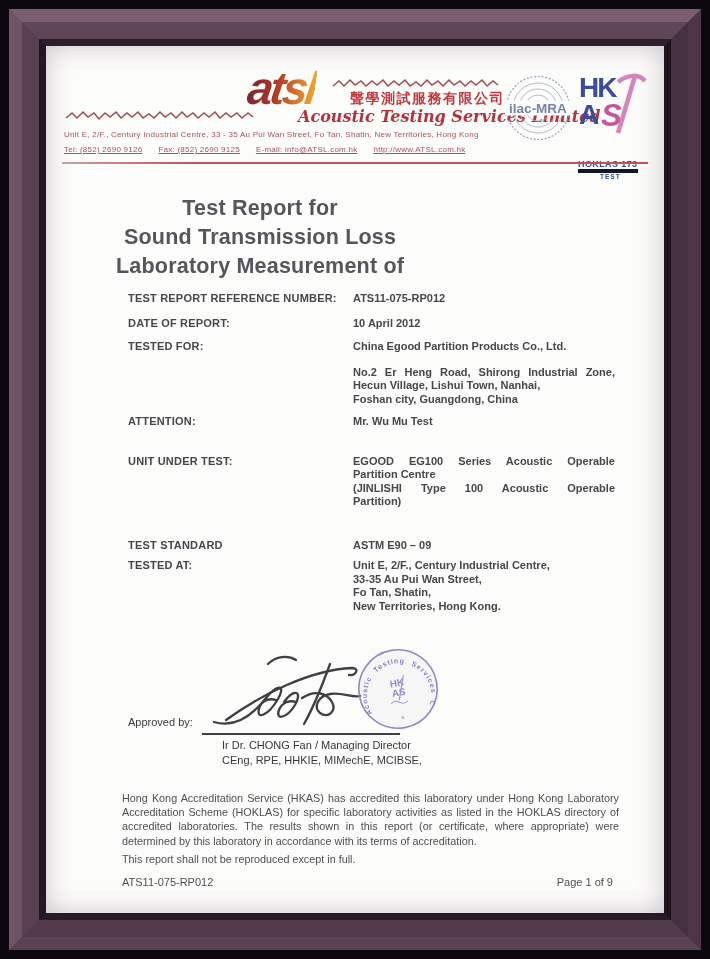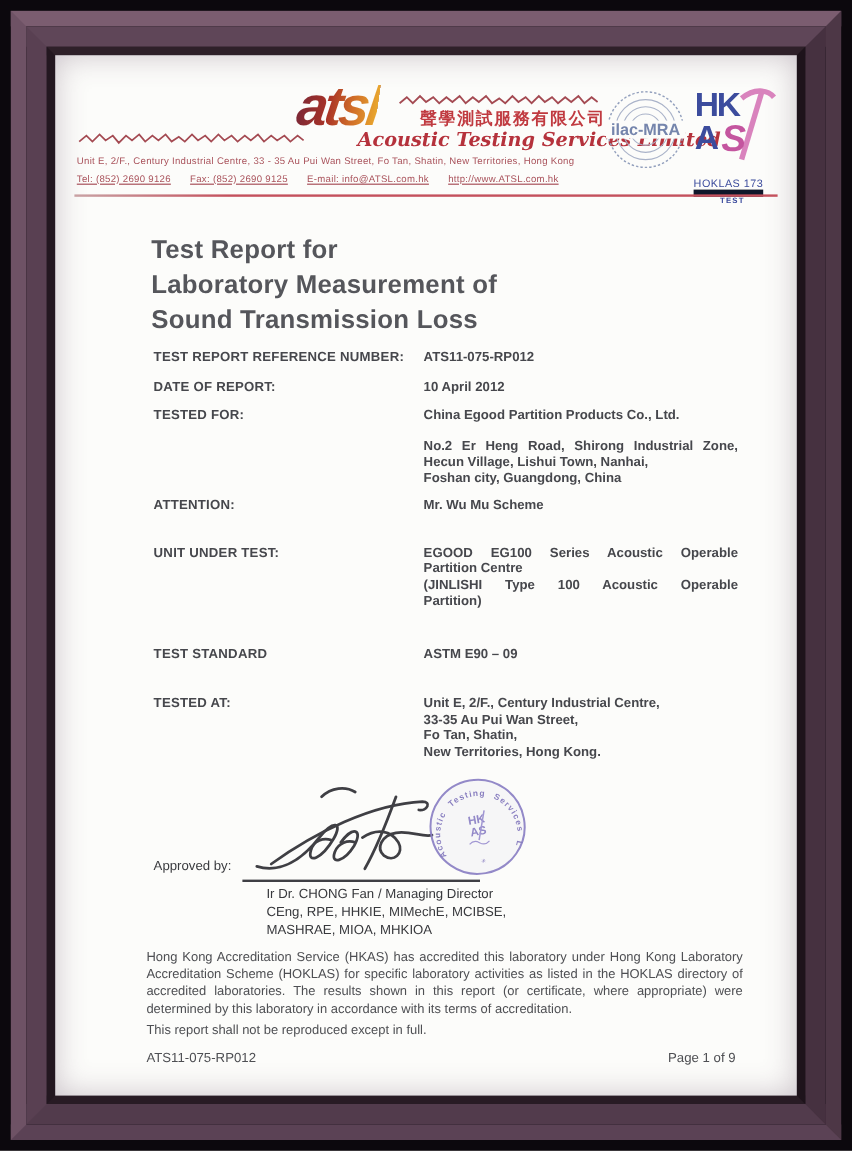--- a/index.html
+++ b/index.html
@@ -26,31 +26,31 @@
     -webkit-background-clip:text;background-clip:text;color:transparent;}
   .company-zh{left:304px;top:44px;font-size:14px;font-weight:bold;color:#c03a40;letter-spacing:1.5px;}
   .company-en{left:252px;top:61px;font:italic 700 16px "DejaVu Serif",serif;color:#b5323c;}
   .addr{left:18px;font-size:8px;color:#a9525b;letter-spacing:.25px;text-align:center;}
   .addr1{top:84px;}
   .addr2{top:99px;display:flex;gap:16px;text-decoration:underline;}
   .divider{left:16px;top:116px;width:586px;height:2px;
     background:linear-gradient(90deg,#c9a2a4,#c4515d 22%,#c4515d);}
   .zz{stroke:#a44a52;stroke-width:1.5;fill:none;}
   
-  .title{left:80px;top:148px;font-size:21.5px;font-weight:bold;color:#55565b;
-    line-height:29px;letter-spacing:.2px;}
+  .title{left:70px;top:148px;font-size:21.5px;font-weight:bold;color:#55565b;
+    line-height:29px;letter-spacing:.2px;text-align:center;}
   
   .fields{left:82px;top:246px;width:487px;font-size:11px;font-weight:bold;color:#46474c;}
   .row{display:flex;justify-content:flex-end;}
   .lbl{width:225px;flex:none;letter-spacing:.2px;}
   .val{flex:1;line-height:13.5px;}
   .nw{white-space:nowrap;}
   .jline{text-align:justify;text-align-last:justify;}
   .r1{margin-top:11px}.r2{margin-top:10px}.r3{margin-top:12px}.r4{margin-top:9px}
-  .r5{margin-top:26px}.r6{margin-top:30px}.r7{margin-top:28px}
+  .r5{margin-top:26px}.r6{margin-top:30px}.r7{margin-top:7px}
   
   .approved{left:82px;top:670px;font-size:11px;color:#3a3b3f;}
   .sig-line{left:156px;top:687px;width:198px;height:2px;background:#3f3f44;}
   .sig-names{left:176px;top:692px;font-size:11px;color:#37383c;line-height:15px;}
   .stamp{left:310px;top:601px;transform:rotate(-10deg);opacity:.92;}
   
   .accred{left:76px;top:745px;width:497px;font-size:10.8px;color:#4e4f53;line-height:14.2px;}
   .note{left:76px;top:807px;font-size:10.8px;color:#4e4f53;}
   .pagerow{left:76px;top:830px;width:491px;display:flex;justify-content:space-between;
     font-size:11px;color:#4e4f53;}
@@ -93,30 +93,30 @@
   </svg>
 
   <div class="abs" style="left:532px;top:25px;width:70px">
     <svg width="70" height="64" viewBox="0 0 70 64">
       <path d="M57,5 L40,62" stroke="#d983bd" stroke-width="4.5" fill="none"></path>
       <path d="M40,11 C50,3 61,3 67,10" stroke="#d983bd" stroke-width="4.5" fill="none"></path>
       <text x="1" y="26" font-size="28" font-weight="bold" fill="#3c4c9d" letter-spacing="-2">HK</text>
       <text x="1" y="53" font-size="28" font-weight="bold" fill="#3c4c9d">A</text>
       <text x="23" y="55" font-size="31" font-weight="bold" font-style="italic" fill="#c4559f">S</text>
     </svg>
-    <div style="margin-top:8px;font-size:9px;font-weight:normal;color:#3c4c9d;letter-spacing:.4px;border-bottom:6px solid #0f172a;display:inline-block">HOKLAS 173</div>
+    <div style="margin-top:20px;font-size:9px;font-weight:bold;color:#3c4c9d;letter-spacing:.4px;border-bottom:4px solid #0f172a;display:inline-block">HOKLAS 173</div>
     <div style="font-size:6.5px;font-weight:bold;color:#3c4c9d;letter-spacing:1px;margin-left:22px">TEST</div>
   </div>
 
   <div class="abs divider"></div>
 
   <div class="abs title">
     <div>Test Report for</div>
+    <div>Sound Transmission Loss</div>
     <div>Laboratory Measurement of</div>
-    <div>Sound Transmission Loss</div>
   </div>
 
   <div class="abs fields">
     <div class="row">
       <div class="lbl">TEST REPORT REFERENCE NUMBER:</div>
       <div class="val nw">ATS11-075-RP012</div>
     </div>
     <div class="row r1">
       <div class="lbl">DATE OF REPORT:</div>
       <div class="val nw">10 April 2012</div>
@@ -128,21 +128,21 @@
     <div class="row r3">
       <div class="lbl"></div>
       <div class="val">
         <div class="jline">No.2 Er Heng Road, Shirong Industrial Zone,</div>
         <div>Hecun Village, Lishui Town, Nanhai,</div>
         <div>Foshan city, Guangdong, China</div>
       </div>
     </div>
     <div class="row r4">
       <div class="lbl">ATTENTION:</div>
-      <div class="val nw">Mr. Wu Mu Scheme</div>
+      <div class="val nw">Mr. Wu Mu Test</div>
     </div>
     <div class="row r5">
       <div class="lbl">UNIT UNDER TEST:</div>
       <div class="val">
         <div class="jline">EGOOD EG100 Series Acoustic Operable</div>
         <div>Partition Centre</div>
         <div class="jline">(JINLISHI Type 100 Acoustic Operable</div>
         <div>Partition)</div>
       </div>
     </div>
@@ -185,21 +185,20 @@
     <path d="M71,42 L59,76" stroke="#9a8fd0" stroke-width="1.8" fill="none"></path>
     <path d="M47,79 q6,-5 12,0 t12,0" stroke="#9a8fd0" stroke-width="1.4" fill="none"></path>
     <text x="60" y="104" text-anchor="middle" font-size="7" fill="#7f74bb">✳</text>
   </svg>
 
   <div class="abs approved">Approved by:</div>
   <div class="abs sig-line"></div>
   <div class="abs sig-names">
     <div>Ir Dr. CHONG Fan / Managing Director</div>
     <div>CEng, RPE, HHKIE, MIMechE, MCIBSE,</div>
-    <div>MASHRAE, MIOA, MHKIOA</div>
   </div>
 
   <div class="abs accred">
     <div class="jline">Hong Kong Accreditation Service (HKAS) has accredited this laboratory under Hong Kong Laboratory</div>
     <div class="jline">Accreditation Scheme (HOKLAS) for specific laboratory activities as listed in the HOKLAS directory of</div>
     <div class="jline">accredited laboratories. The results shown in this report (or certificate, where appropriate) were</div>
     <div>determined by this laboratory in accordance with its terms of accreditation.</div>
   </div>
   <div class="abs note">This report shall not be reproduced except in full.</div>
   <div class="abs pagerow">

